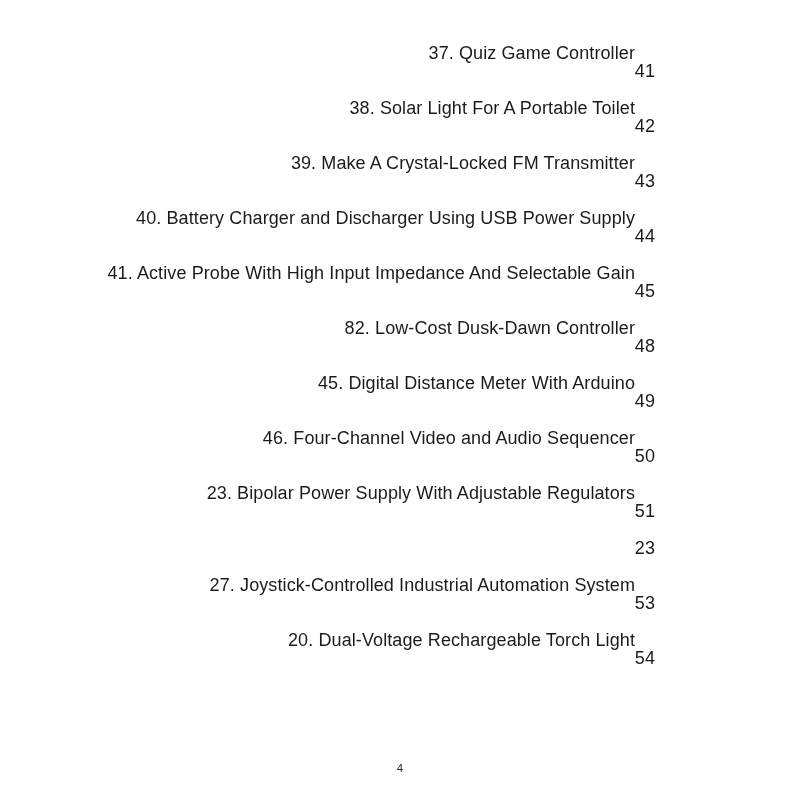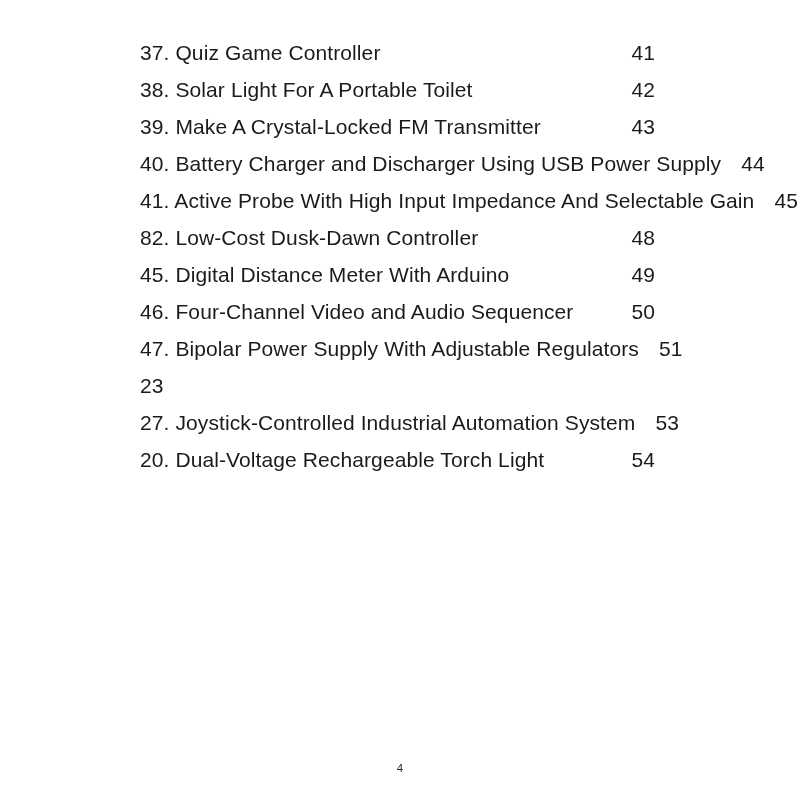--- a/index.html
+++ b/index.html
@@ -23,24 +23,25 @@
   .toc {
     position: absolute;
     top: 44px;
     left: 140px;
     width: 515px;
   }
   .toc-row {
     display: flex;
     justify-content: space-between;
     align-items: flex-end;
-    font-size: 21px;
+    font-size: 18px;
     line-height: 18px;
     margin-bottom: 19px;
     letter-spacing: 0.1px;
+    flex-direction: column;
   }
   .toc-title {
     text-align: left;
     padding-right: 20px;
     white-space: nowrap;
   }
   .toc-page {
     text-align: right;
     flex: 0 0 auto;
   }
@@ -97,21 +98,21 @@
       <span class="toc-title">45. Digital Distance Meter With Arduino</span>
       <span class="toc-page">49</span>
     </div>
 
     <div class="toc-row">
       <span class="toc-title">46. Four-Channel Video and Audio Sequencer</span>
       <span class="toc-page">50</span>
     </div>
 
     <div class="toc-row">
-      <span class="toc-title">47. Bipolar Power Supply With Adjustable Regulators</span>
+      <span class="toc-title">23. Bipolar Power Supply With Adjustable Regulators</span>
       <span class="toc-page">51</span>
     </div>
 
     <div class="toc-row">
       <span class="toc-page">23</span>
     </div>
 
     <div class="toc-row">
       <span class="toc-title">27. Joystick-Controlled Industrial Automation System</span>
       <span class="toc-page">53</span>

